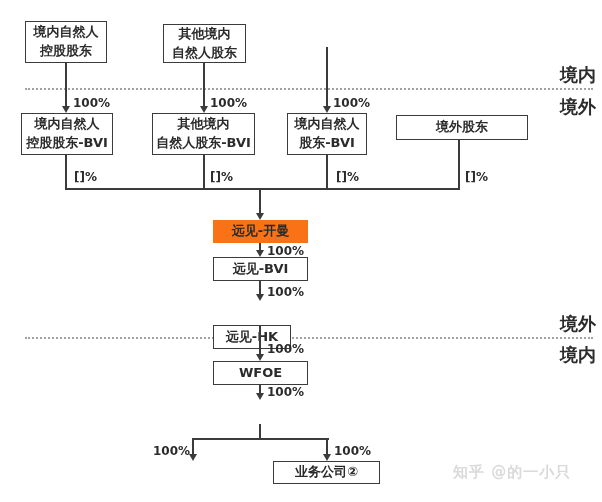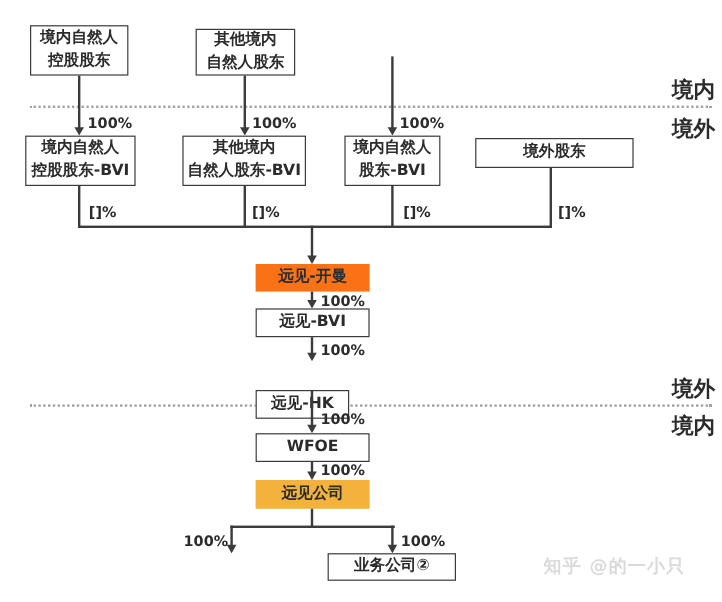--- a/index.html
+++ b/index.html
@@ -92,21 +92,20 @@
   <div class="vline" style="left:259px;top:325px;height:30px;"></div>
   <div class="arrowhead" style="left:256px;top:354px;"></div>
   <div class="pct" style="left:267px;top:342px;">100%</div>
 
   <div class="node" style="left:213px;top:361px;width:95px;height:24px;">WFOE</div>
 
   <div class="vline" style="left:259px;top:385px;height:9px;"></div>
   <div class="arrowhead" style="left:256px;top:393px;"></div>
   <div class="pct" style="left:267px;top:385px;">100%</div>
 
-  <div class="node fill company" style="left:213px;top:400px;width:95px;height:24px;">远见公司</div>
 
   <div class="vline" style="left:259px;top:424px;height:16px;"></div>
   <div class="hline" style="left:192px;top:438px;width:137px;"></div>
   <div class="vline" style="left:192px;top:438px;height:17px;"></div>
   <div class="arrowhead" style="left:189px;top:454px;"></div>
   <div class="vline" style="left:326px;top:438px;height:17px;"></div>
   <div class="arrowhead" style="left:323px;top:454px;"></div>
 
   <div class="pct" style="left:153px;top:444px;">100%</div>
   <div class="pct" style="left:334px;top:444px;">100%</div>

